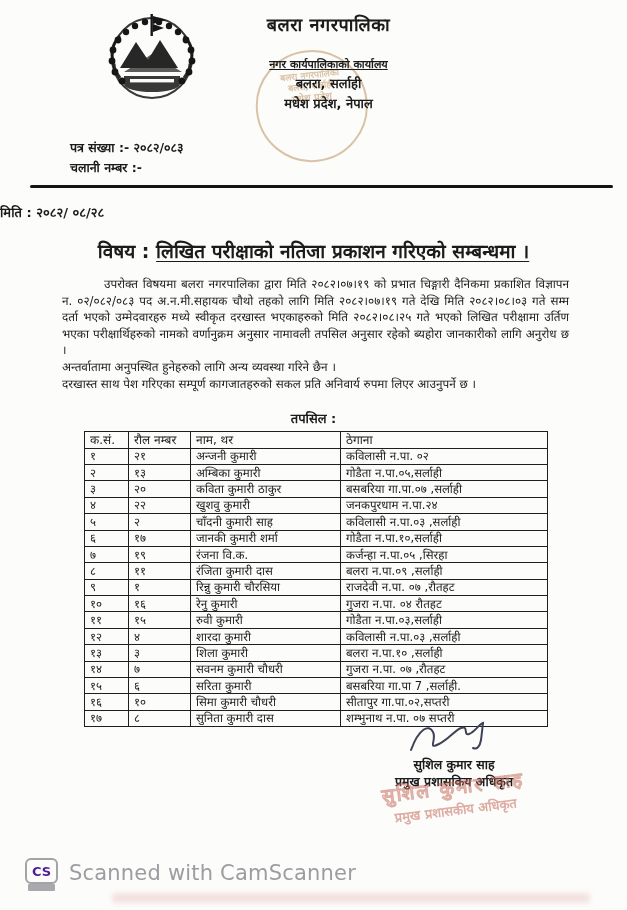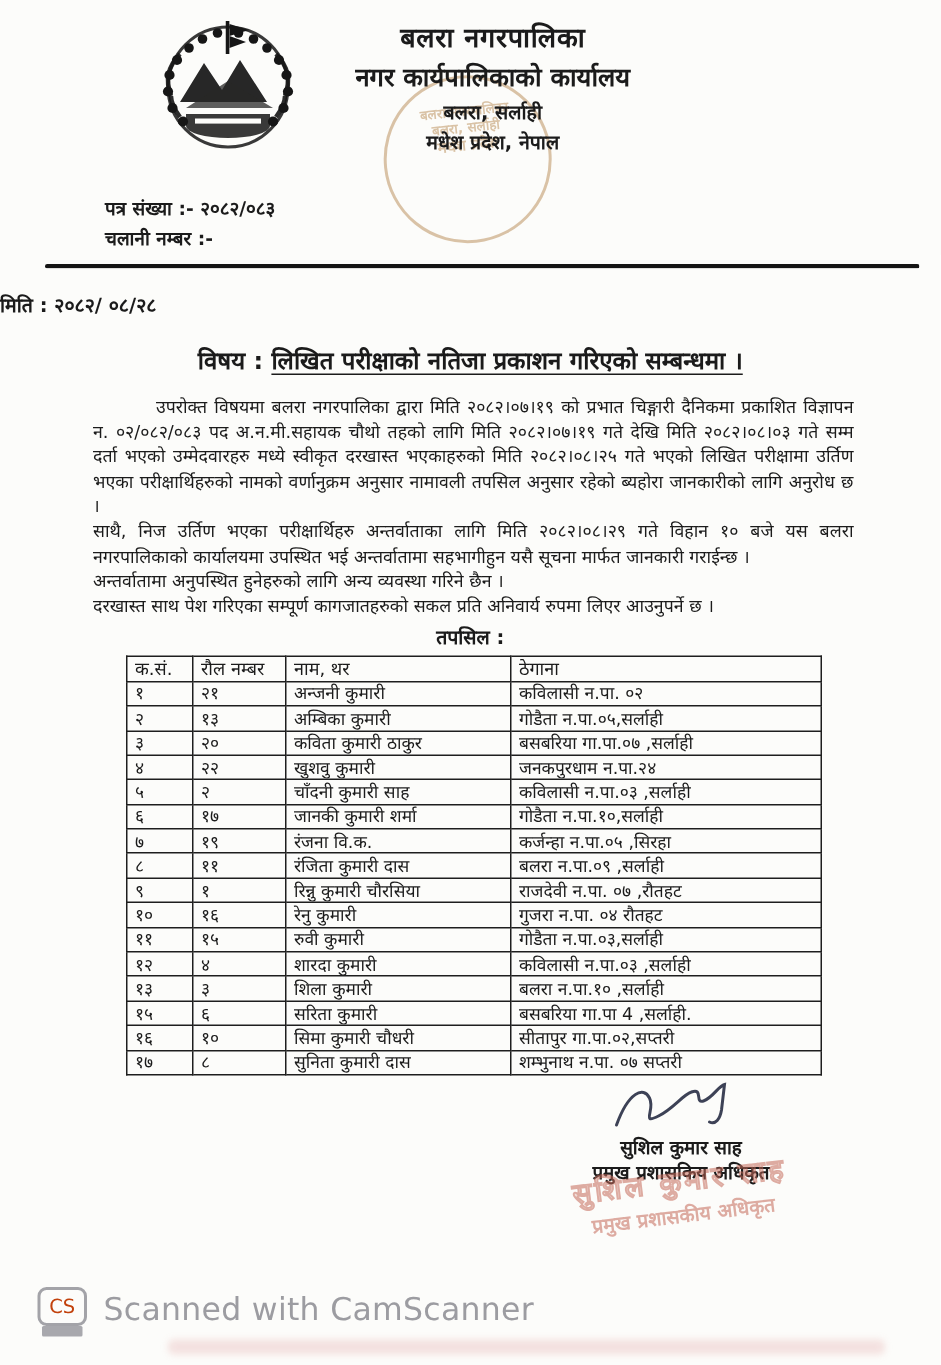--- a/index.html
+++ b/index.html
@@ -10,45 +10,45 @@
     margin:0 auto;
     background:#fcfcfa;
     font-family:"DejaVu Sans", sans-serif;
     color:#1b1b1b;
     overflow:hidden;
   }
   
   .emblem { position:absolute; left:100px; top:6px; width:104px; height:104px; }
   .header-text { text-align:center; padding-top:12px; margin-left:70px; margin-right:40px; position:relative; z-index:2; }
   .hdr-1 { font-size:18px; font-weight:bold; letter-spacing:.5px; }
-  .hdr-2 { font-size:17px; font-weight:bold; margin-top:3px; }
+  .hdr-2 { font-size:11px; font-weight:bold; margin-top:20px;text-decoration:underline; }
   .hdr-3 { font-size:13px; font-weight:bold; margin-top:3px; }
   .hdr-4 { font-size:13px; font-weight:bold; margin-top:2px; }
   .top-stamp {
     position:absolute; left:238px; top:48px; width:150px; height:120px;
     z-index:1; color:#a2671f; opacity:.38; text-align:center;
     transform:rotate(-6deg); font-weight:bold; pointer-events:none;
   }
   .top-stamp .ring {
     position:absolute; left:18px; top:2px; width:112px; height:112px;
     border:2px solid #a2671f; border-radius:50%;
   }
   .top-stamp .st-line { position:relative; font-size:9px; line-height:11px; }
   .top-stamp .st-l1 { margin-top:22px; }
   .top-stamp .st-l3 { font-size:10px; }
   
   .ref-block { margin:26px 0 0 70px; font-size:12.5px; font-weight:600; line-height:20px; }
   .rule { margin:7px 14px 0 30px; width:583px; border-top:3px solid #141414; border-radius:2px; }
   .date-line { text-align:left; margin:15px 66px 0 0; font-size:13px; font-weight:600; }
-  .subject-line { text-align:center; margin-top:17px; font-size:16px; font-weight:bold; }
+  .subject-line { text-align:center; margin-top:17px; font-size:19px; font-weight:bold; }
   .subject-line .subj-main { text-decoration:underline; text-underline-offset:3px; }
   
   .body-text { margin:12px 58px 0 62px; font-size:11.8px; line-height:16.6px; text-align:justify; }
   .p-indent { text-indent:42px; }
-  .schedule-heading { text-align:center; font-size:13px; font-weight:bold; margin-top:3px; }
+  .schedule-heading { text-align:center; font-size:13px; font-weight:bold; margin-top:17px; }
   
   table.results { border-collapse:collapse; margin:4px 0 0 84px; width:464px; font-size:11.6px; }
   table.results th, table.results td {
     border:1.6px solid #1e1e1e; padding:0 5px; height:16.4px;
     text-align:left; font-weight:normal; line-height:14px; white-space:nowrap;
     overflow:hidden;
   }
   table.results th { font-weight:normal; font-size:12px; }
   table.results th:nth-child(1), table.results td:nth-child(1) { width:44px; }
   table.results th:nth-child(2), table.results td:nth-child(2) { width:62px; }
@@ -64,21 +64,21 @@
     font-weight:bold; pointer-events:none;
   }
   .sig-stamp .ss-l1 { font-size:19px; letter-spacing:2px; -webkit-text-stroke:.6px #c56a5a; color:rgba(197,106,90,.35); }
   .sig-stamp .ss-l2 { font-size:13px; margin-top:1px; }
   
   .cam-footer { position:absolute; left:25px; bottom:22px; display:flex; align-items:center; gap:11px; color:#9c9ca1; }
   .cs-logo { position:relative; width:33px; height:30px; }
   .cs-box {
     width:33px; height:26px; border:2.6px solid #a3a3a8; border-radius:6px;
     display:flex; align-items:center; justify-content:center;
-    font-size:13px; font-weight:normal; color:#c2410c; background:#fcfcfa;
+    font-size:13px; font-weight:bold; color:#4c1d95; background:#fcfcfa;
   }
   .cs-base { position:absolute; left:3px; bottom:-3px; width:27px; height:7px; background:#a8a8ad; border-radius:1px; }
   .cam-text { font-size:21px; letter-spacing:.2px; }
   .pink-blur { position:absolute; left:112px; bottom:7px; width:478px; height:10px; background:rgba(214,118,118,.20); filter:blur(2.5px); border-radius:4px; }
 </style>
 </head>
 <body>
 
 <div class="page">
 
@@ -151,21 +151,20 @@
   <div class="rule"></div>
 
   <div class="date-line">मिति : २०८२/ ०८/२८</div>
 
   <div class="subject-line">
     <span>विषय : </span><span class="subj-main">लिखित परीक्षाको नतिजा प्रकाशन गरिएको सम्बन्धमा ।</span>
   </div>
 
   <div class="body-text">
     <p class="p-indent">उपरोक्त विषयमा बलरा नगरपालिका द्वारा मिति २०८२।०७।१९ को प्रभात चिङ्गारी दैनिकमा प्रकाशित विज्ञापन न. ०२/०८२/०८३ पद अ.न.मी.सहायक चौथो तहको लागि मिति २०८२।०७।१९ गते देखि मिति २०८२।०८।०३ गते सम्म दर्ता भएको उम्मेदवारहरु मध्ये स्वीकृत दरखास्त भएकाहरुको मिति २०८२।०८।२५ गते भएको लिखित परीक्षामा उर्तिण भएका परीक्षार्थिहरुको नामको वर्णानुक्रम अनुसार नामावली तपसिल अनुसार रहेको ब्यहोरा जानकारीको लागि अनुरोध छ ।</p>
-    <p>साथै, निज उर्तिण भएका परीक्षार्थिहरु अन्तर्वाताका लागि मिति २०८२।०८।२९ गते विहान १० बजे यस बलरा नगरपालिकाको कार्यालयमा उपस्थित भई अन्तर्वातामा सहभागीहुन यसै सूचना मार्फत जानकारी गराईन्छ ।</p>
     <p>अन्तर्वातामा अनुपस्थित हुनेहरुको लागि अन्य व्यवस्था गरिने छैन ।</p>
     <p>दरखास्त साथ पेश गरिएका सम्पूर्ण कागजातहरुको सकल प्रति अनिवार्य रुपमा लिएर आउनुपर्ने छ ।</p>
   </div>
 
   <div class="schedule-heading">तपसिल :</div>
 
   <table class="results">
     <thead>
       <tr>
         <th>क.सं.</th>
@@ -247,24 +246,30 @@
           <td>शारदा कुमारी</td>
           <td>कविलासी न.पा.०३ ,सर्लाही</td>
         </tr>
         <tr>
           <td>१३</td>
           <td>३</td>
           <td>शिला कुमारी</td>
           <td>बलरा न.पा.१० ,सर्लाही</td>
         </tr>
         <tr>
+          <td>१४</td>
+          <td>७</td>
+          <td>सवनम कुमारी चौधरी</td>
+          <td>गुजरा न.पा. ०७ ,रौतहट</td>
+        </tr>
+        <tr>
           <td>१५</td>
           <td>६</td>
           <td>सरिता कुमारी</td>
-          <td>बसबरिया गा.पा 4 ,सर्लाही.</td>
+          <td>बसबरिया गा.पा 7 ,सर्लाही.</td>
         </tr>
         <tr>
           <td>१६</td>
           <td>१०</td>
           <td>सिमा कुमारी चौधरी</td>
           <td>सीतापुर गा.पा.०२,सप्तरी</td>
         </tr>
         <tr>
           <td>१७</td>
           <td>८</td>

